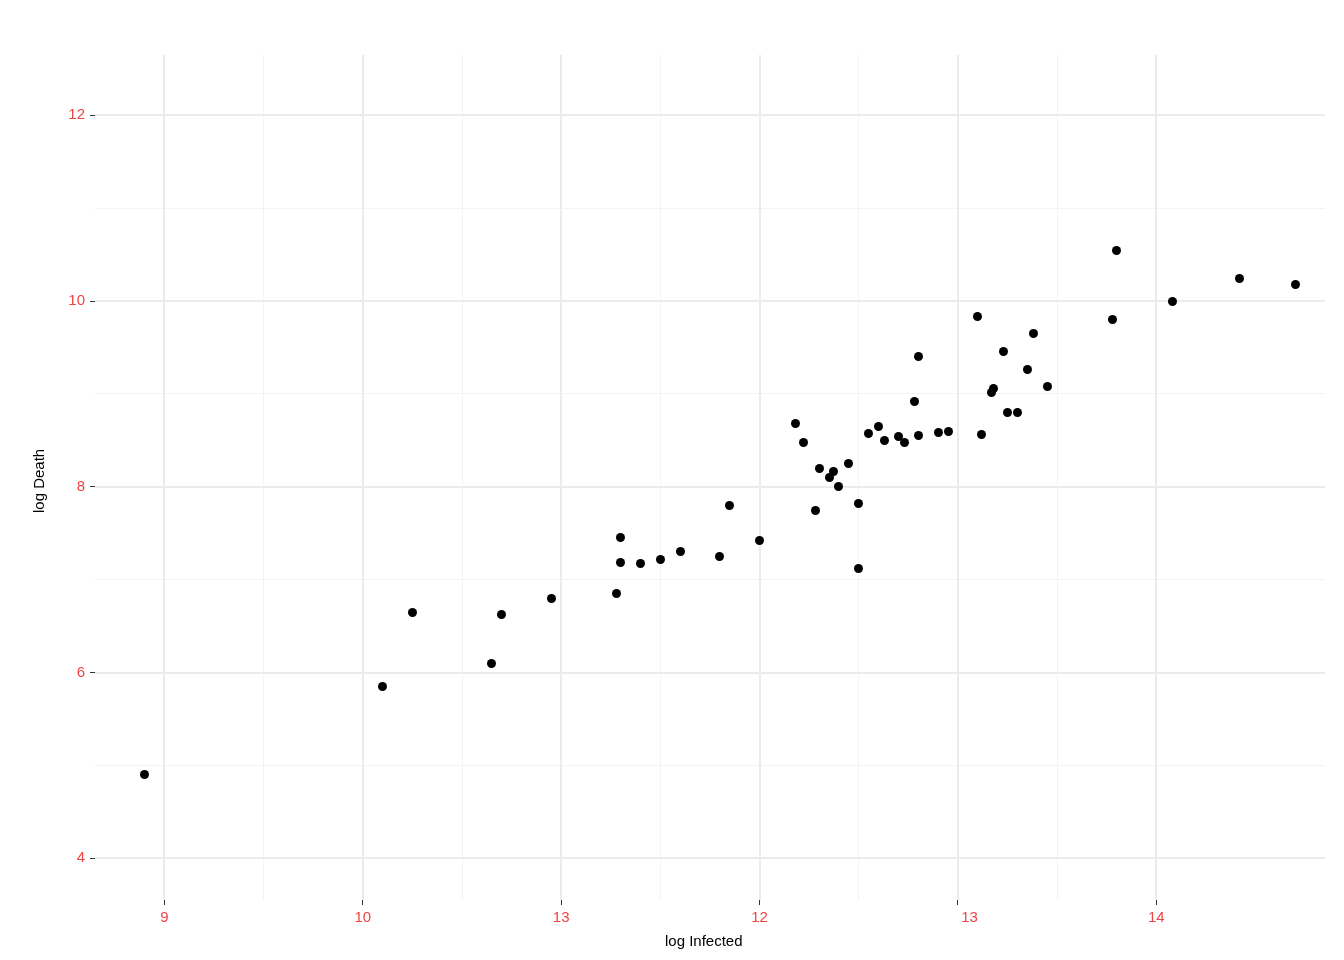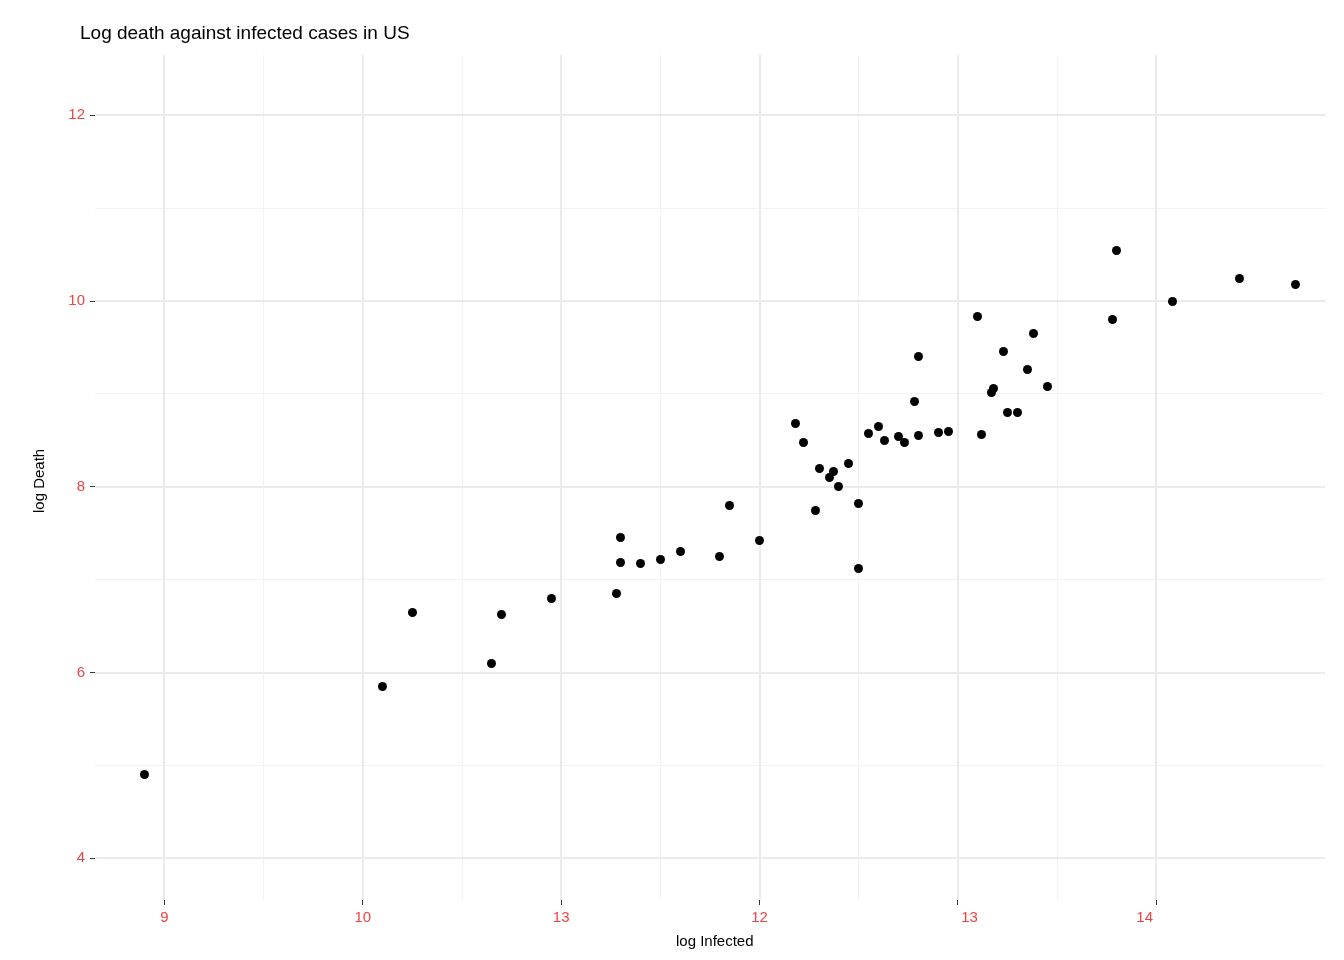--- a/index.html
+++ b/index.html
@@ -61,25 +61,24 @@
     transform: rotate(-90deg);
     transform-origin: left top;
     white-space: nowrap;
   }
 </style>
 </head>
 <body>
 
 <div class="chart">
 
-  <div class="title">Log death against infected cases in US</div>
 
   <div class="panel" id="panel" style="left: 95px; top: 55px; width: 1230px; height: 845px;"></div>
 
-  <div class="axis-title" id="xlab" style="left: 665px; top: 932px; margin-left: 11px;">log Infected</div>
+  <div class="axis-title" id="xlab" style="left: 665px; top: 932px;">log Infected</div>
   <div class="axis-title ylab-rot" id="ylab" style="left: 30px; top: 512.5px;">log Death</div>
 
 </div>
 
 <div class="gridline minor" style="left: 263.129px; top: 55px; width: 1px; height: 845px;"></div>
 <div class="gridline minor" style="left: 461.516px; top: 55px; width: 1px; height: 845px;"></div>
 <div class="gridline minor" style="left: 659.903px; top: 55px; width: 1px; height: 845px;"></div>
 <div class="gridline minor" style="left: 858.29px; top: 55px; width: 1px; height: 845px;"></div>
 <div class="gridline minor" style="left: 1056.68px; top: 55px; width: 1px; height: 845px;"></div>
 <div class="gridline minor" style="top: 764.857px; left: 95px; height: 1px; width: 1230px;"></div>
@@ -96,21 +95,21 @@
 <div class="tick" style="left: 560.71px; top: 900px; width: 1px; height: 5px;"></div>
 <div class="axis-text" style="left: 541.21px; width: 40px; text-align: center; top: 908px;">13</div>
 <div class="gridline major" style="left: 758.597px; top: 55px; width: 2px; height: 845px;"></div>
 <div class="tick" style="left: 759.097px; top: 900px; width: 1px; height: 5px;"></div>
 <div class="axis-text" style="left: 739.597px; width: 40px; text-align: center; top: 908px;">12</div>
 <div class="gridline major" style="left: 956.984px; top: 55px; width: 2px; height: 845px;"></div>
 <div class="tick" style="left: 957.484px; top: 900px; width: 1px; height: 5px;"></div>
 <div class="axis-text" style="left: 937.984px; width: 40px; text-align: right; top: 908px;">13</div>
 <div class="gridline major" style="left: 1155.37px; top: 55px; width: 2px; height: 845px;"></div>
 <div class="tick" style="left: 1155.87px; top: 900px; width: 1px; height: 5px;"></div>
-<div class="axis-text" style="left: 1136.37px; width: 40px; text-align: left; top: 908px;">14</div>
+<div class="axis-text" style="left: 1136.37px; width: 40px; text-align: center; top: 908px;">14</div>
 <div class="gridline major" style="top: 857.214px; left: 95px; height: 2px; width: 1230px;"></div>
 <div class="tick" style="top: 857.714px; left: 90px; height: 1px; width: 5px;"></div>
 <div class="axis-text" style="top: 848.214px; left: 50px; width: 35px; text-align: right;">4</div>
 <div class="gridline major" style="top: 671.5px; left: 95px; height: 2px; width: 1230px;"></div>
 <div class="tick" style="top: 672px; left: 90px; height: 1px; width: 5px;"></div>
 <div class="axis-text" style="top: 662.5px; left: 50px; width: 35px; text-align: right;">6</div>
 <div class="gridline major" style="top: 485.786px; left: 95px; height: 2px; width: 1230px;"></div>
 <div class="tick" style="top: 486.286px; left: 90px; height: 1px; width: 5px;"></div>
 <div class="axis-text" style="top: 476.786px; left: 50px; width: 35px; text-align: right;">8</div>
 <div class="gridline major" style="top: 300.071px; left: 95px; height: 2px; width: 1230px;"></div>

